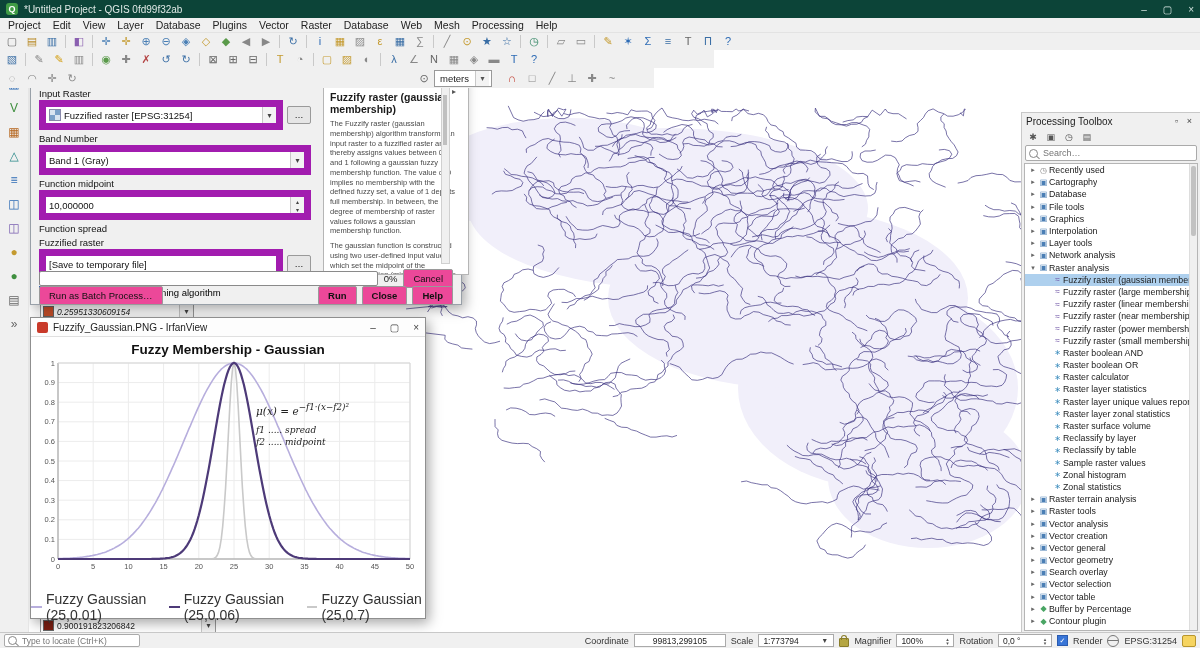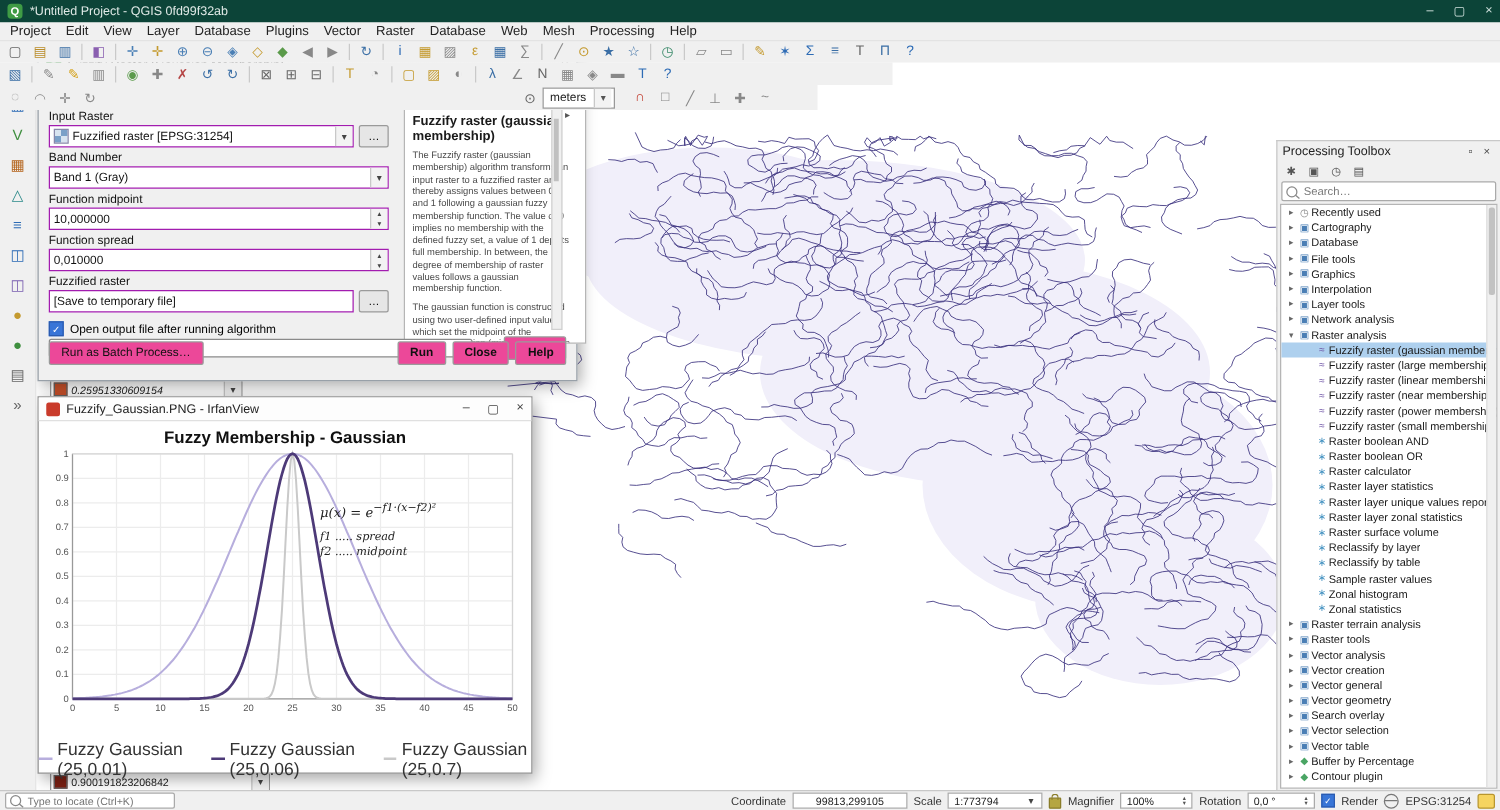--- a/index.html
+++ b/index.html
@@ -65,21 +65,21 @@
     gap:5px;padding:0 6px;border-bottom:1px solid #dcdcdc;}
   .dlg-title{font-size:10px;color:#222;flex:1;}
   .xbtn{color:#666;font-size:11px;}
   .tabs{display:flex;padding:3px 6px 0 6px;}
   .tab{padding:2px 10px;font-size:9.5px;border:1px solid #bbb;border-bottom:none;background:#e4e4e4;
     margin-right:2px;border-radius:2px 2px 0 0;color:#333;}
   .tab.active{background:#f7f7f7;}
   .form{position:absolute;left:8px;top:42px;width:272px;}
   .flabel{font-size:9.5px;color:#111;margin:3px 0 1px 0;}
   .frow{display:flex;gap:4px;align-items:center;}
-  .ctl{height:16px;background:#fff;border:1px solid #a21caf;display:flex;align-items:center;
+  .ctl{height:16px;background:#fff;border:7px solid #a21caf;display:flex;align-items:center;
     font-size:9.5px;padding:0 0 0 3px;flex:1;color:#111;overflow:hidden;}
   .ctl .txt{flex:1;white-space:nowrap;overflow:hidden;}
   .dd{width:13px;align-self:stretch;display:flex;align-items:center;justify-content:center;
     border-left:1px solid #c8c8c8;color:#444;font-size:8px;flex:none;background:#f3f3f3;}
   .spin{width:13px;align-self:stretch;display:flex;flex-direction:column;border-left:1px solid #c8c8c8;flex:none;background:#f3f3f3;}
   .spin span{flex:1;display:flex;align-items:center;justify-content:center;font-size:6px;color:#444;}
   .browse{width:22px;height:16px;background:#e6e6e6;border:1px solid #9a9a9a;display:flex;
     align-items:center;justify-content:center;font-size:9px;flex:none;border-radius:2px;}
   .rastico{width:10px;height:10px;margin-right:3px;flex:none;
     background:conic-gradient(#7aa0c8 0 25%,#d8e4f0 0 50%,#7aa0c8 0 75%,#d8e4f0 0);border:1px solid #88a;}
@@ -90,21 +90,21 @@
     border:1px solid #b5b5b5;overflow:hidden;padding:5px 12px 5px 6px;}
   .helpbox h3{margin:0 0 4px 0;font-size:10.5px;color:#1a1a1a;}
   .helpbox p{margin:0 0 5px 0;font-size:7.5px;line-height:1.3;color:#4a4a4a;}
   .collapse{position:absolute;left:421px;top:44px;font-size:8px;color:#555;}
   .hscroll{position:absolute;right:11px;top:43px;width:7px;height:176px;background:#f0f0f0;border:1px solid #d0d0d0;}
   .hthumb{position:absolute;top:8px;left:1px;width:4px;height:50px;background:#c0c0c0;}
   .progrow{position:absolute;left:8px;top:226px;right:8px;display:flex;align-items:center;gap:6px;}
   .pbar{flex:1;height:13px;background:#fff;border:1px solid #8a8a8a;border-radius:2px;}
   .ppct{font-size:9.5px;color:#222;}
   .btn{background:#ec4899;border:1px solid #9a9a9a;font-size:9.5px;padding:1px 9px;border-radius:2px;color:#111;height:15px;display:inline-flex;align-items:center;}
-  .btnrow{position:absolute;left:8px;right:8px;top:230px;display:flex;}
+  .btnrow{position:absolute;left:8px;right:8px;top:243px;display:flex;}
   .btnrow .right{margin-left:auto;display:flex;gap:5px;font-weight:bold;}
 
   
   .win{position:absolute;left:30px;top:317px;width:394px;height:300px;background:#fff;
     border:1px solid #8f8f8f;box-shadow:3px 4px 12px rgba(0,0,0,.35);z-index:6;}
   .win-tb{height:18px;background:#fdfdfd;border-bottom:1px solid #e0e0e0;display:flex;align-items:center;
     gap:5px;padding:0 6px;font-size:10px;color:#222;}
   .ivico{width:11px;height:11px;background:#c93a2a;border-radius:2px;flex:none;}
   .win-tb .ctr{margin-left:auto;display:flex;gap:14px;color:#444;font-size:10px;}
   .chart-wrap{position:relative;}
@@ -739,29 +739,20 @@
         <div class="ctl">
           <span class="txt">10,000000</span>
           <span class="spin">
               <span>▴</span>
               <span>▾</span>
             </span>
         </div>
       </div>
 
       <div class="flabel">Function spread</div>
-      <div class="frow">
-        <div class="ctl">
-          <span class="txt">0,010000</span>
-          <span class="spin">
-              <span>▴</span>
-              <span>▾</span>
-            </span>
-        </div>
-      </div>
 
       <div class="flabel">Fuzzified raster</div>
       <div class="frow">
         <div class="ctl">
           <span class="txt">[Save to temporary file]</span>
         </div>
         <span class="browse">…</span>
       </div>
 
       <div class="cbrow">

